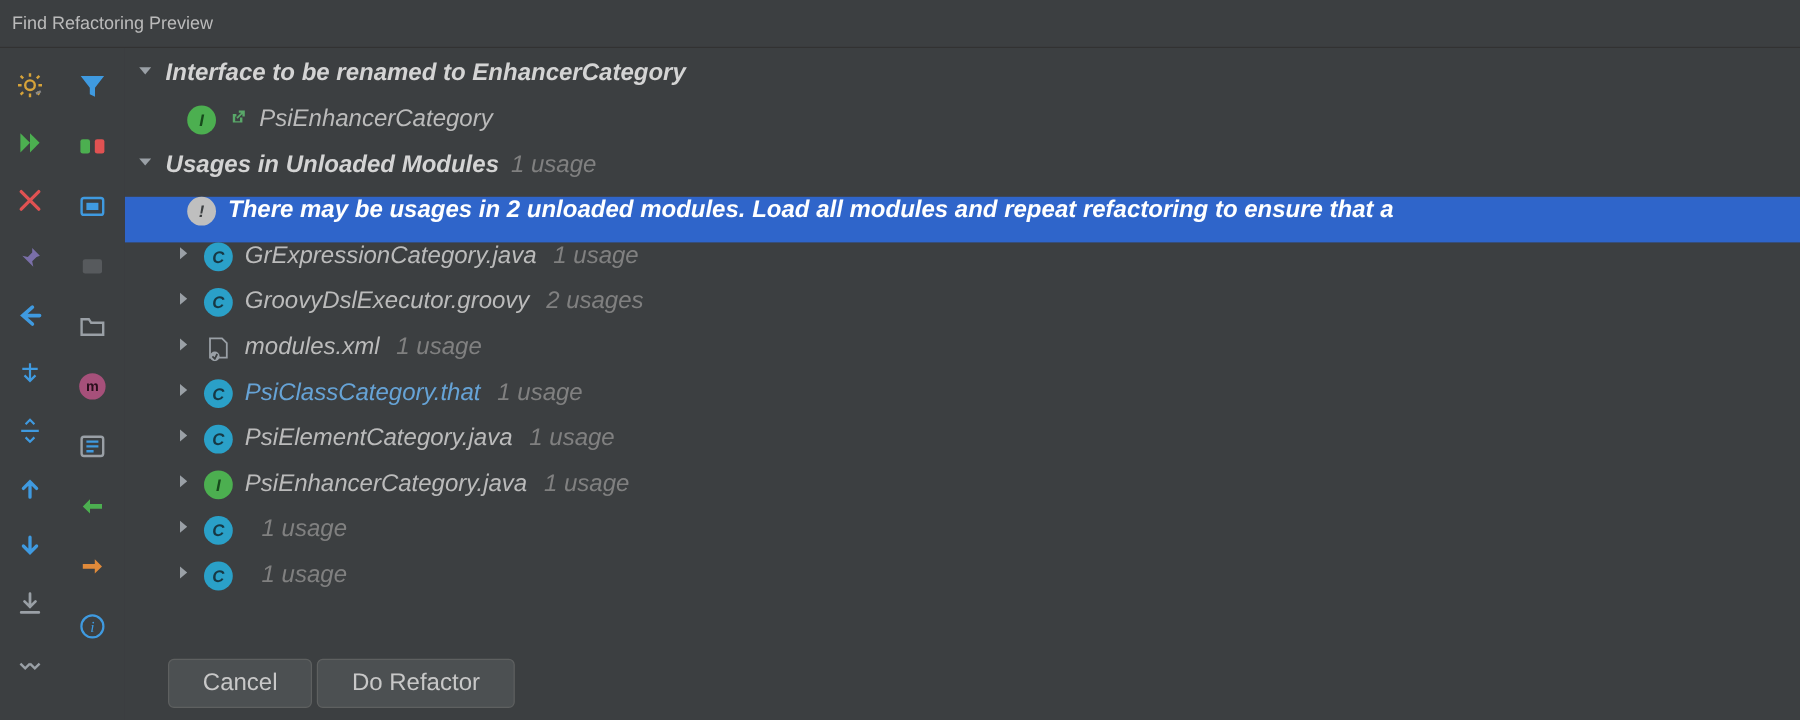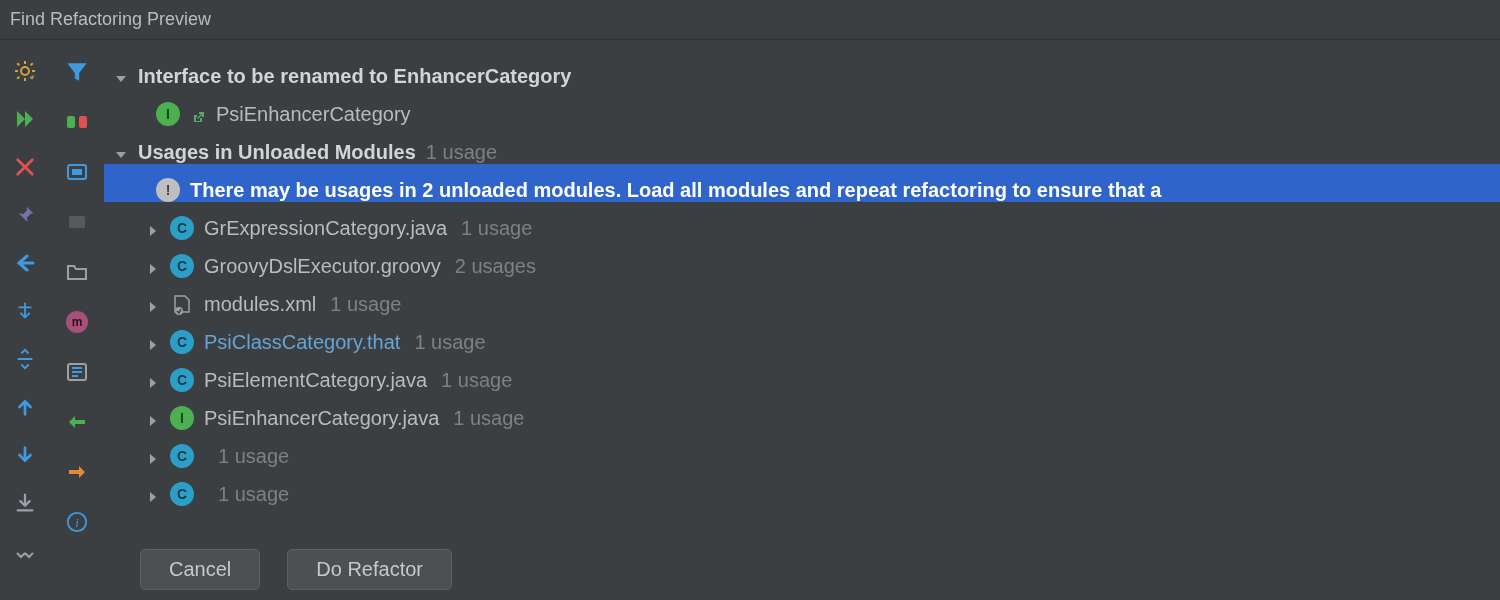--- a/index.html
+++ b/index.html
@@ -12,21 +12,21 @@
     overflow: hidden;
   }
   .window { display: flex; flex-direction: column; height: 100%; }
   .titlebar {
     height: 40px;
     background: #3c3f41;
     border-bottom: 1px solid #323232;
     display: flex; align-items: center;
     padding: 0 10px;
     color: #bbbbbb;
-    font-size: 18px;
+    font-size: 15px;
   }
   .body { display: flex; flex: 1; min-height: 0; }
   .toolbar {
     width: 50px;
     background: #3c3f41;
     display: flex; flex-direction: column;
     padding-top: 14px;
     gap: 14px;
     align-items: center;
   }
@@ -50,23 +50,24 @@
   }
   .content {
     flex: 1;
     background: #3c3f41;
     display: flex; flex-direction: column;
     overflow: hidden;
   }
   .tree { flex: 1; padding-top: 10px; overflow: hidden; }
   .row {
     height: 38px;
-    display: flex; align-items: flex-end;
+    display: flex; align-items: flex-start;
     white-space: nowrap;
     padding-left: 0;
+    font-style: italic;
   }
   .row.selected {
     background: #2f65ca;
     color: #ffffff;
   }
   .arrow {
     width: 18px; height: 18px;
     display: inline-flex; align-items: center; justify-content: center;
     margin-right: 8px;
     color: #9aa0a6;
@@ -90,21 +91,21 @@
   .ic-m { background: #a6507a; color: #2a0f1c; }
   .ic-info { background: #9e9e9e; color: #2c2c2c; }
   .ic-xml {
     width: 24px; height: 24px;
     margin-right: 10px; flex: none;
     display: inline-flex; align-items: center; justify-content: center;
   }
   .link { color: #66a3d6; }
   .small-icon { width:18px; height:18px; margin-right:8px; flex:none; display:inline-flex; align-items:center; justify-content:center; }
   .buttons {
-    display: flex; gap: 27px;
+    display: flex; gap: 4px;
     padding: 10px 0 10px 36px;
   }
   .btn {
     background: #4c5052;
     border: 1px solid #5e6060;
     color: #c8c8c8;
     font-size: 20px;
     padding: 8px 28px;
     border-radius: 5px;
   }

